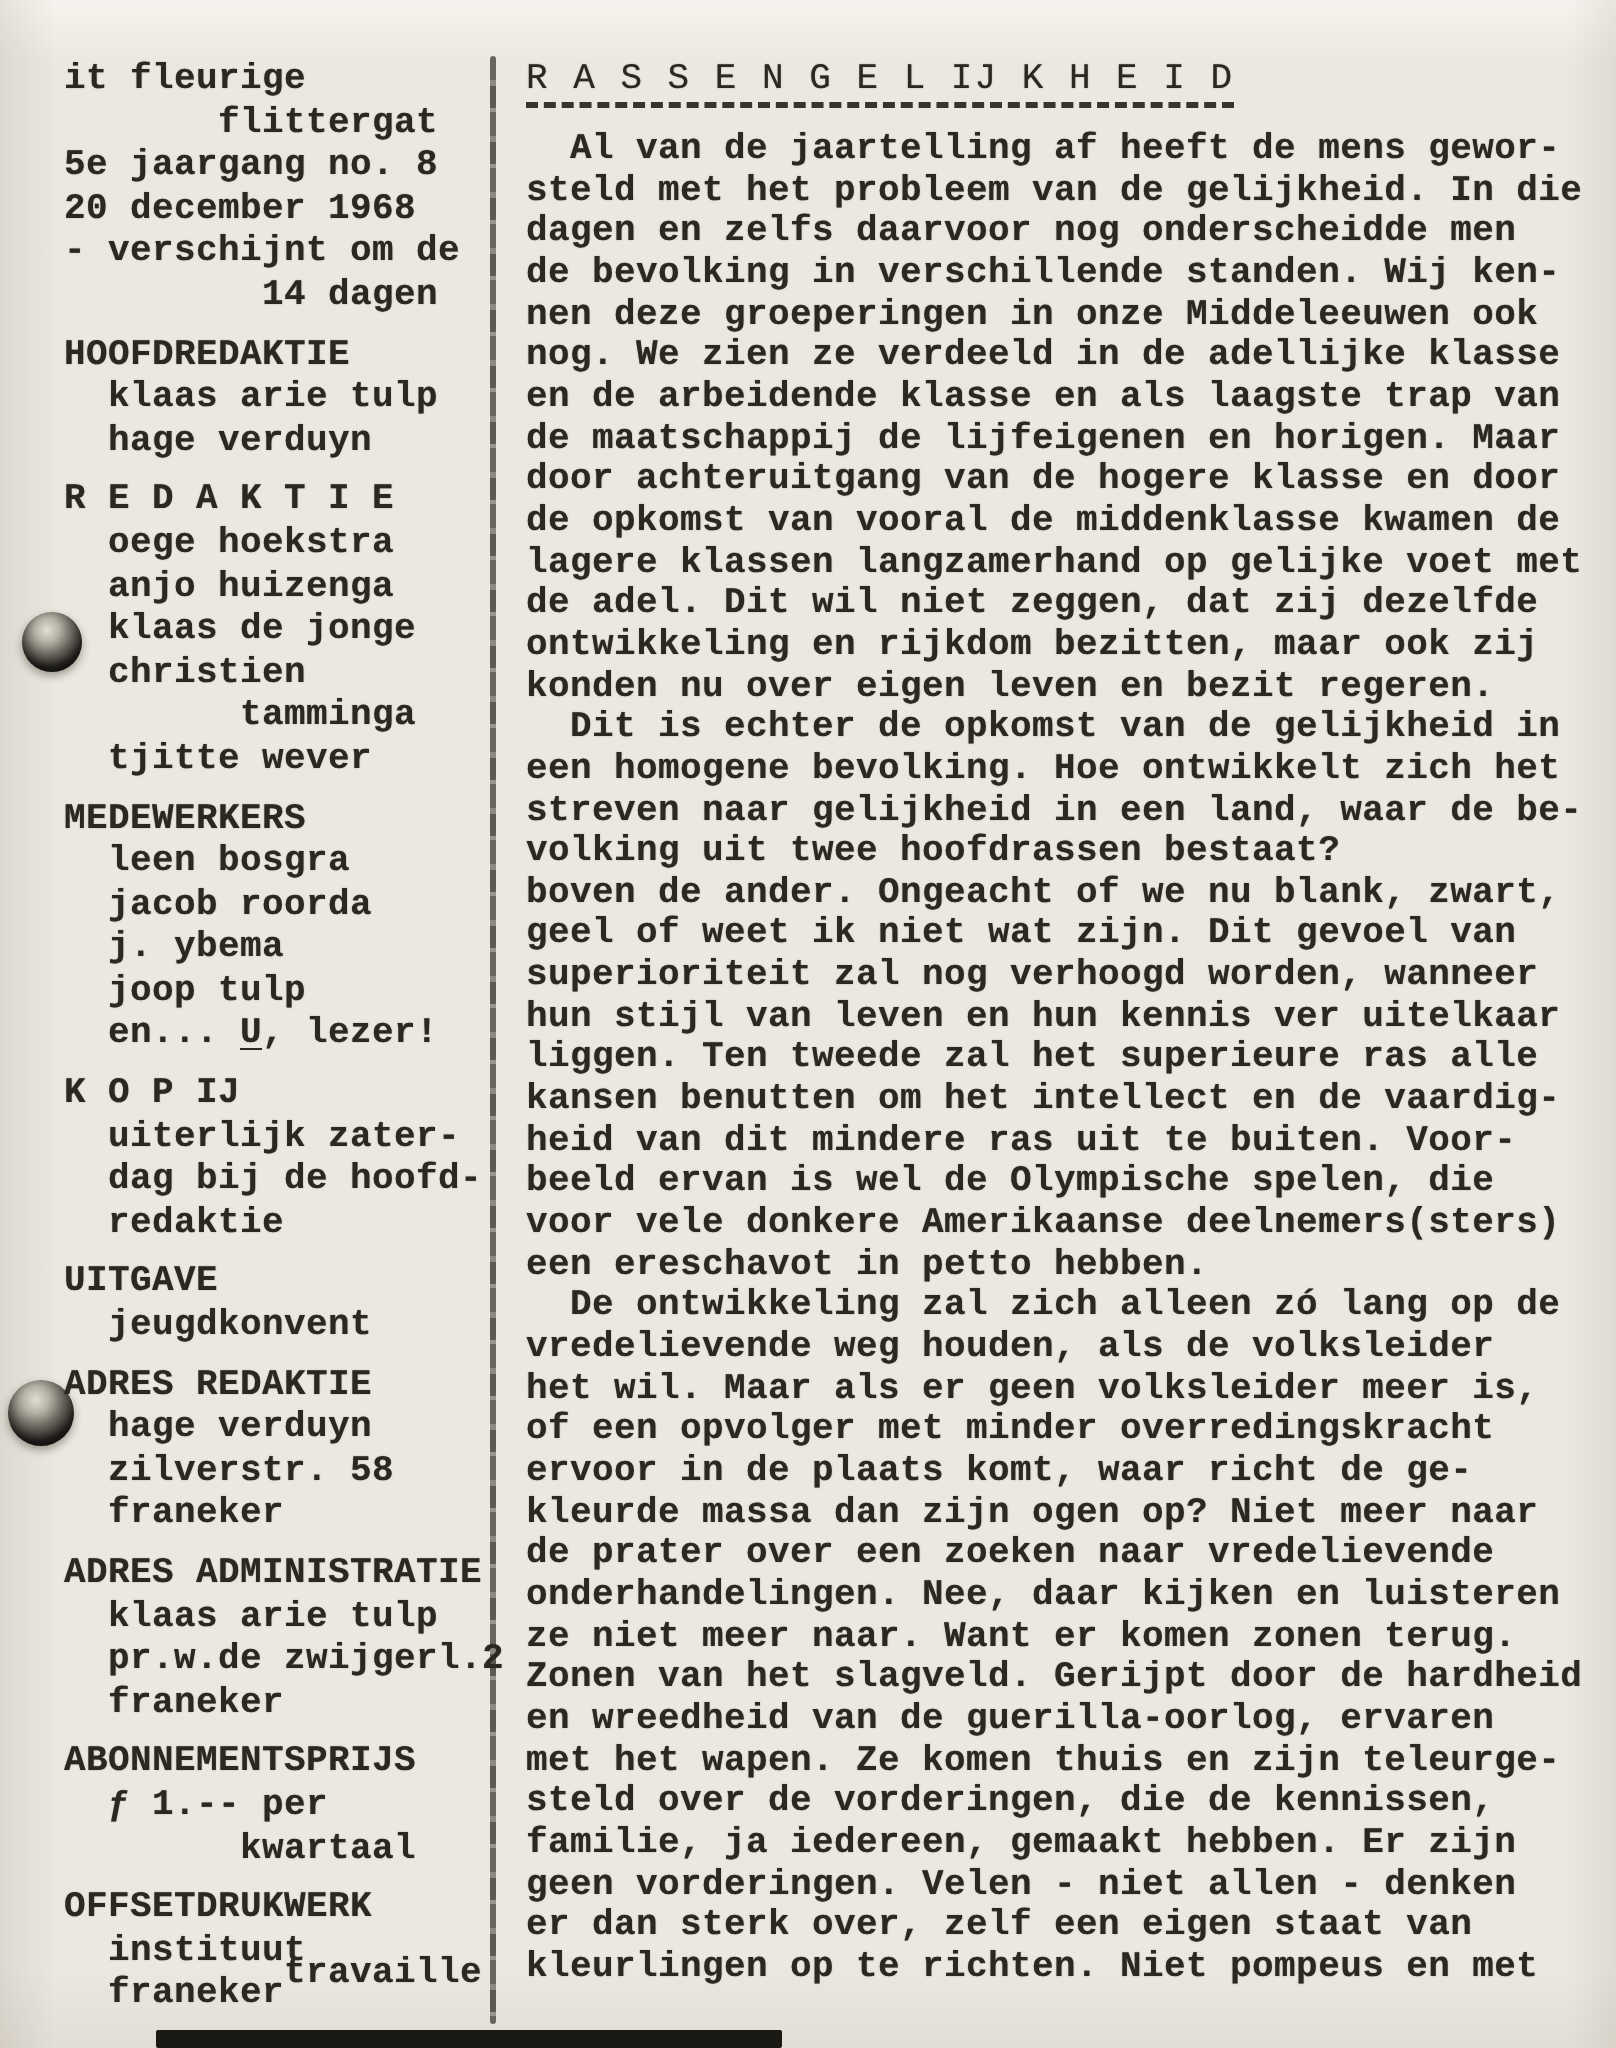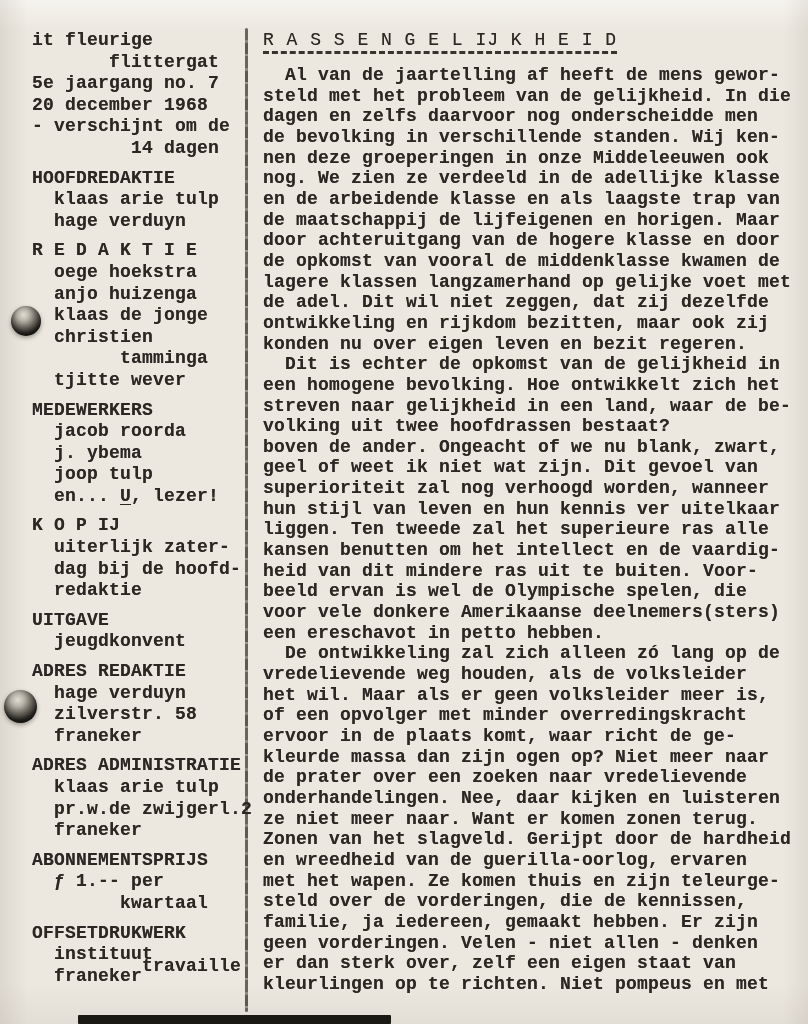--- a/index.html
+++ b/index.html
@@ -83,21 +83,21 @@
 <div class="paper">
 
   <div class="hole hole1"></div>
   <div class="hole hole2"></div>
   <div class="divider"></div>
 
   <aside class="masthead">
     <div class="sec">
         <div class="tl">it fleurige</div>
         <div class="tl">       flittergat</div>
-        <div class="tl">5e jaargang no. 7</div>
+        <div class="tl">5e jaargang no. 8</div>
         <div class="tl">20 december 1968</div>
         <div class="tl">- verschijnt om de</div>
         <div class="tl">         14 dagen</div>
       </div>
     <div class="sec">
         <div class="tl">HOOFDREDAKTIE</div>
         <div class="tl">  klaas arie tulp</div>
         <div class="tl">  hage verduyn</div>
       </div>
     <div class="sec">
@@ -105,20 +105,21 @@
         <div class="tl">  oege hoekstra</div>
         <div class="tl">  anjo huizenga</div>
         <div class="tl">  klaas de jonge</div>
         <div class="tl">  christien</div>
         <div class="tl">        tamminga</div>
         <div class="tl">  tjitte wever</div>
       </div>
     <div class="sec">
       <div>
           <div class="tl">MEDEWERKERS</div>
+          <div class="tl">  leen bosgra</div>
           <div class="tl">  jacob roorda</div>
           <div class="tl">  j. ybema</div>
           <div class="tl">  joop tulp</div>
         </div>
       <div class="tl"><span>  en... </span><span class="u-underline">U</span><span>, lezer!</span></div>
     </div>
     <div class="sec">
         <div class="tl">K O P IJ</div>
         <div class="tl">  uiterlijk zater-</div>
         <div class="tl">  dag bij de hoofd-</div>

